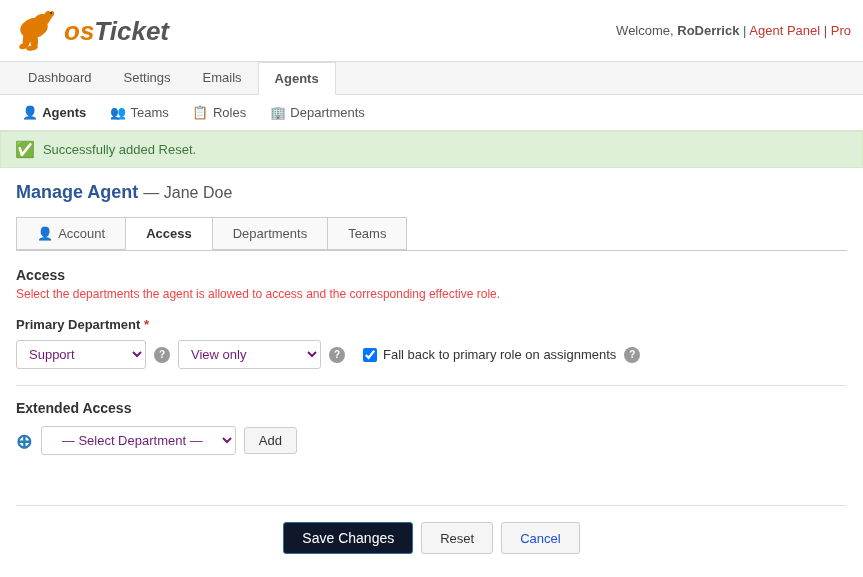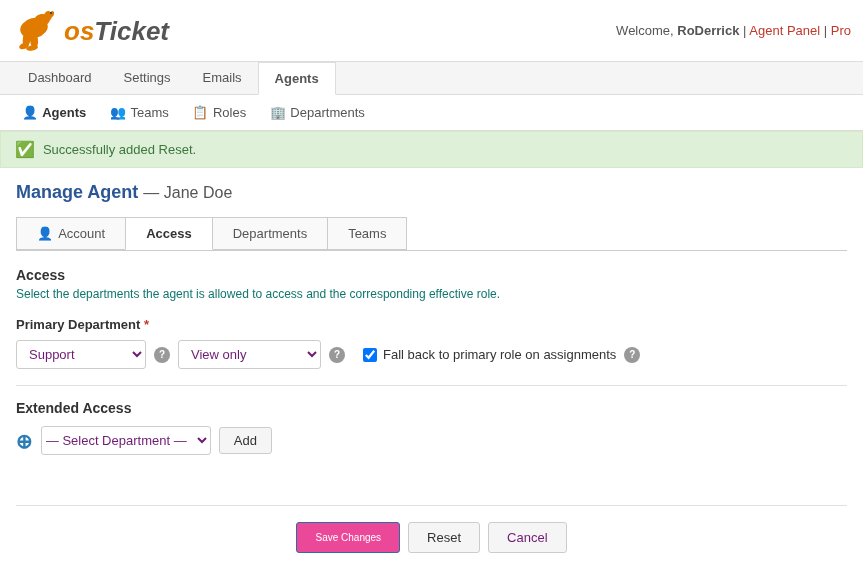--- a/index.html
+++ b/index.html
@@ -83,21 +83,21 @@
     <div style="padding:8px 20px; border:1px solid #ccc; border-bottom:1px solid #ccc; background:#f9f9f9; color:#555; cursor:pointer; margin-right:-1px; font-size:13px;">
       <span>Departments</span>
     </div>
     <div style="padding:8px 20px; border:1px solid #ccc; border-bottom:1px solid #ccc; background:#f9f9f9; color:#555; cursor:pointer; font-size:13px;">
       <span>Teams</span>
     </div>
   </div>
 
   <div>
     <div style="font-size:14px; font-weight:bold; color:#333; margin-bottom:4px;">Access</div>
-    <div style="font-size:12px; color:#0f766e; margin-bottom:16px;">Select the departments the agent is allowed to access and the corresponding effective role.</div>
+    <div style="font-size:12px; color:#ef4444; margin-bottom:16px;">Select the departments the agent is allowed to access and the corresponding effective role.</div>
 
     <div style="font-size:13px; font-weight:bold; color:#333; margin-bottom:8px;">
       <span>Primary Department</span>
       <span style="color:#c0392b;"> *</span>
     </div>
 
     <div style="display:flex; align-items:center; gap:8px; margin-bottom:16px;">
       <select style="padding:5px 8px; border:1px solid #ccc; border-radius:3px; font-size:13px; min-width:130px;">
         <option>Support</option>
         <option>Level I Support</option>
@@ -120,26 +120,26 @@
         <span>Fall back to primary role on assignments</span>
       </label>
       <span style="display:inline-flex; align-items:center; justify-content:center; width:16px; height:16px; border-radius:50%; background:#999; color:#fff; font-size:10px; font-weight:bold; cursor:pointer;">?</span>
     </div>
 
     <hr style="border:none; border-top:1px solid #e0e0e0; margin:10px 0 14px 0;">
 
     <div style="font-size:14px; font-weight:bold; color:#333; margin-bottom:10px;">Extended Access</div>
     <div style="display:flex; align-items:center; gap:8px;">
       <span style="color:#2b7db8; font-size:20px; font-weight:bold; cursor:pointer;">⊕</span>
-      <select style="padding:5px 0; border:1px solid #ccc; border-radius:3px; font-size:13px; min-width:170px;">
+      <select style="padding:5px 16px; border:1px solid #ccc; border-radius:3px; font-size:13px; min-width:170px;">
         <option>— Select Department —</option>
       </select>
       <button style="padding:5px 14px; background:#f5f5f5; border:1px solid #ccc; border-radius:3px; font-size:13px; color:#333; cursor:pointer;">Add</button>
     </div>
   </div>
 
   <div style="display:flex; justify-content:center; gap:8px; margin-top:50px; padding-top:16px; border-top:1px solid #e0e0e0;">
-    <button style="padding:7px 18px; background:#ec4899; border:1px solid #2e6da4; color:#fff; border-radius:3px; font-size:10px; cursor:pointer;">Save Changes</button>
+    <button style="padding:7px 18px; background:#0f172a; border:1px solid #2e6da4; color:#fff; border-radius:3px; font-size:14px; cursor:pointer;">Save Changes</button>
     <button style="padding:7px 18px; background:#f5f5f5; border:1px solid #ccc; color:#333; border-radius:3px; font-size:13px; cursor:pointer;">Reset</button>
-    <button style="padding:7px 18px; background:#f5f5f5; border:1px solid #ccc; color:#701a75; border-radius:3px; font-size:13px; cursor:pointer;">Cancel</button>
+    <button style="padding:7px 18px; background:#f5f5f5; border:1px solid #ccc; color:#1d4ed8; border-radius:3px; font-size:13px; cursor:pointer;">Cancel</button>
   </div>
 
 </div>
 
 </body></html>

